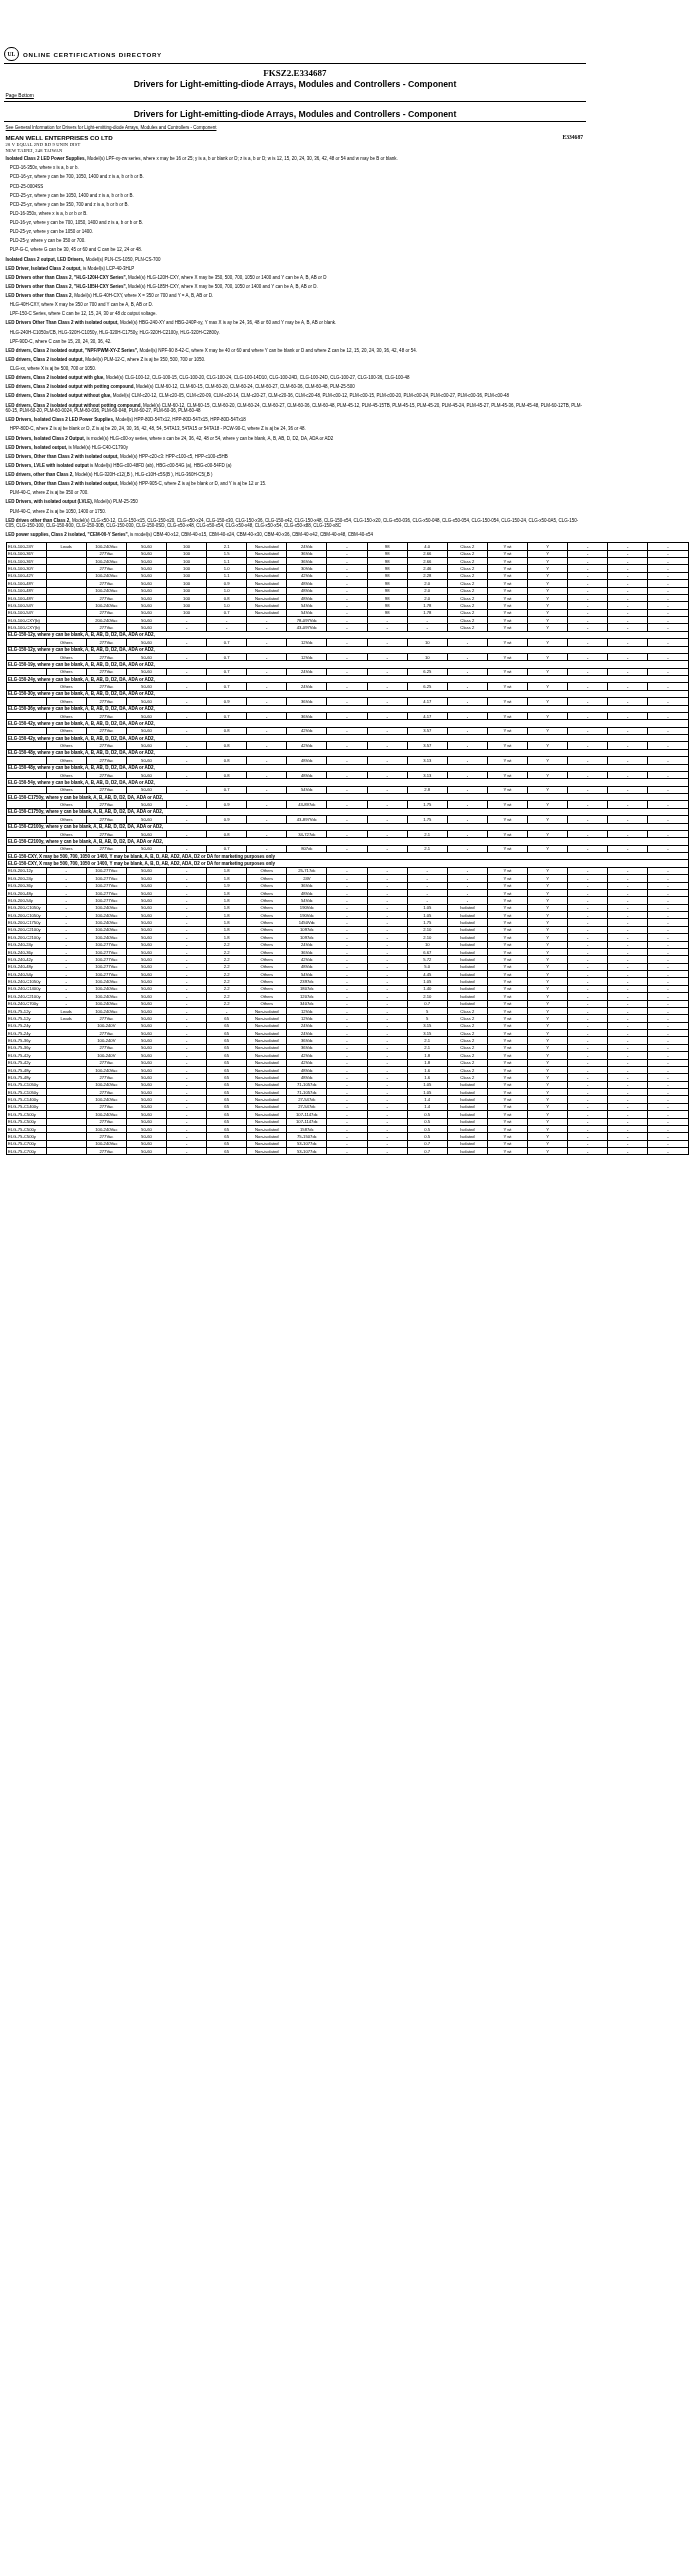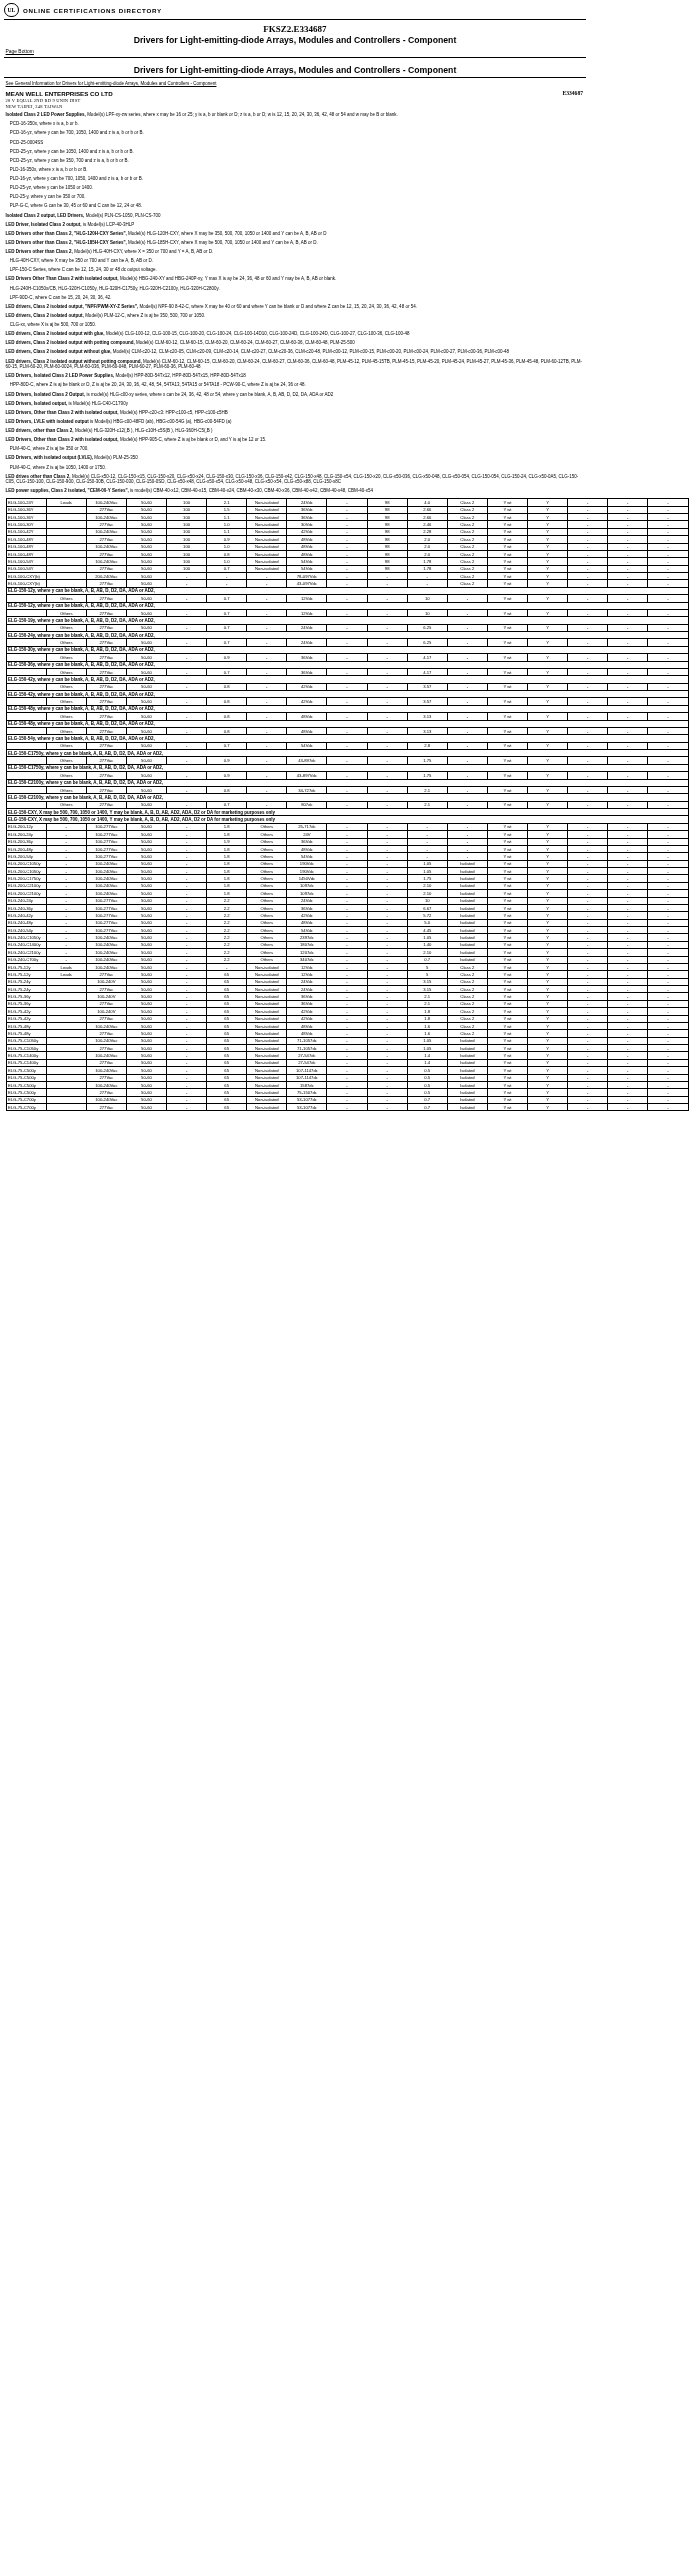--- a/index.html
+++ b/index.html
@@ -1,17 +1,17 @@
 <!DOCTYPE html>
 <html style="font-size:11px"><head>
 <meta charset="utf-8">
 <style>
   html,body{margin:0;padding:0;background:#ffffff;}
   body{width:694px;font-family:"Liberation Sans",sans-serif;color:#000;font-size:5.6px;}
-  .page{width:590px;padding:0 0 14px 0;box-sizing:border-box;}
+  .page{width:590px;padding:0 0 14px 0;box-sizing:border-box;margin-top:44px;}
   .ul-header{display:flex;align-items:center;gap:4.2px;padding:2.8px 4.2px 0 4.2px;}
   .ul-logo{width:12.5px;height:12.5px;border-radius:50%;border:1.4px solid #000;display:flex;align-items:center;justify-content:center;font-size:5.6px;font-weight:bold;font-family:"Liberation Serif",serif;}
   .ul-title{font-size:6.2px;letter-spacing:0.8px;font-weight:bold;}
   .hr-black{border:0;border-top:1.4px solid #000;margin:1.4px 4.2px 0 4.2px;}
   .hr-thin{border:0;border-top:0.7px solid #000;margin:2.1px 4.2px;}
   .doc-id{text-align:center;font-size:9px;font-weight:bold;margin-top:4.2px;font-family:"Liberation Serif",serif;}
   .doc-title{text-align:center;font-size:8.7px;font-weight:bold;margin-top:1.4px;font-family:"Liberation Sans",sans-serif;}
   .pagebottom{font-size:4.9px;text-decoration:underline;margin:4.2px 0 0 5.6px;}
   .doc-title2{text-align:center;font-size:8.7px;font-weight:bold;margin:7px 0 2.8px 0;}
   .seealso{font-size:4.5px;text-decoration:underline;margin:2.8px 0 4.2px 5.6px;}

